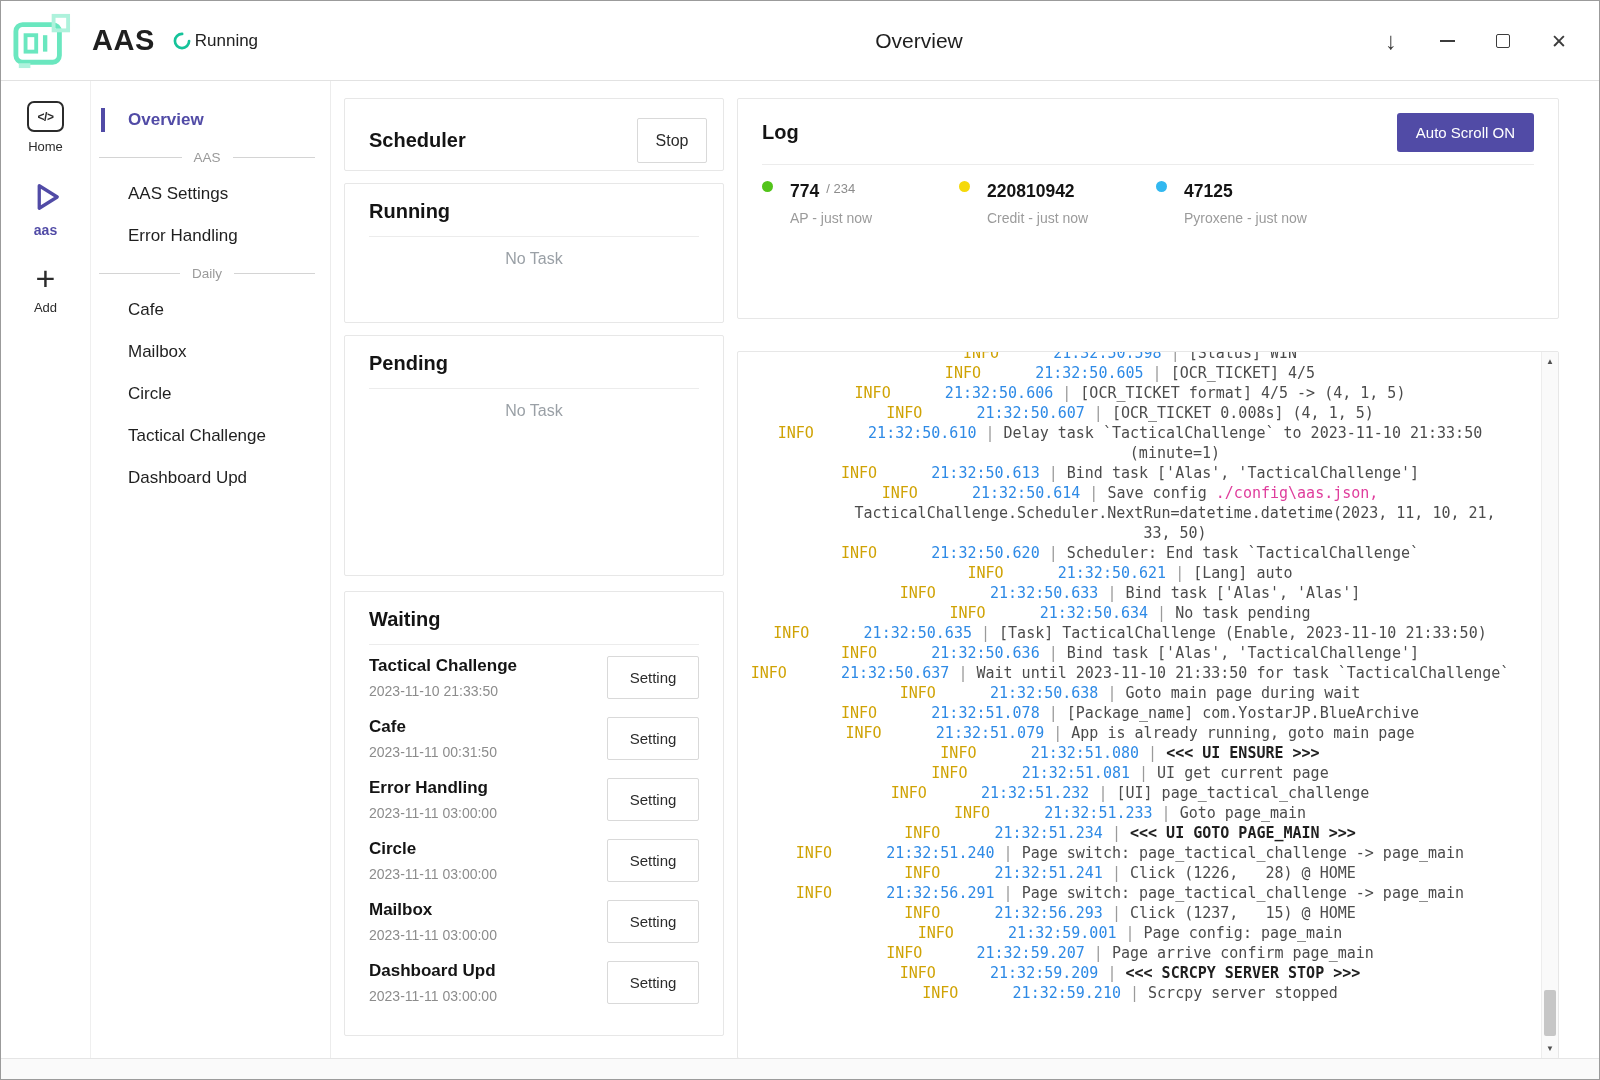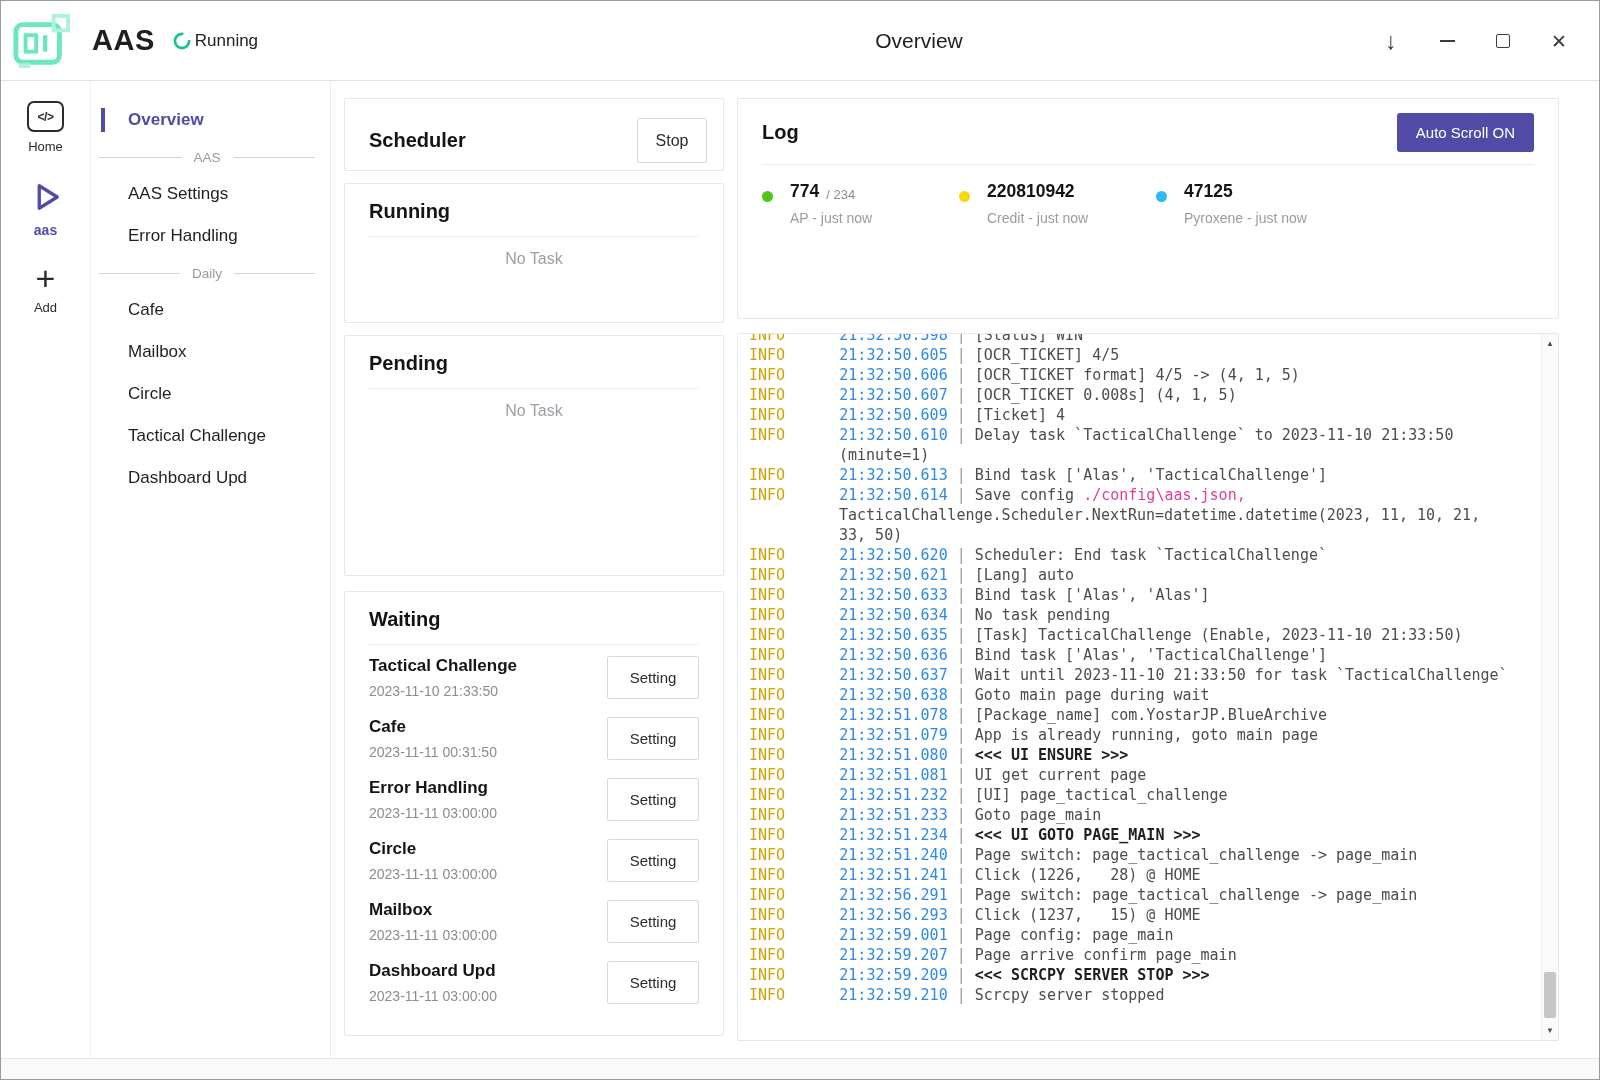--- a/index.html
+++ b/index.html
@@ -72,39 +72,39 @@
   .card-header { margin:0 24px; padding:16px 0 13px; border-bottom:1px solid #ececec; }
   .card-empty { text-align:center; color:#9aa0a6; font-size:16px; padding-top:13px; }
 
   .waiting-body { padding:11px 24px 0; }
   .task-row { display:flex; align-items:center; justify-content:space-between; margin-bottom:18px; }
   .task-name { font-size:17px; font-weight:bold; color:#141414; margin-bottom:7px; }
   .task-time { font-size:14px; color:#8c8c8c; }
   .setting-btn { width:92px; height:43px; font-size:15px; }
 
   
-  .log-card { height:221px; margin-bottom:14px; padding:0 24px; }
+  .log-card { height:221px; margin-bottom:32px; padding:0 24px; }
   .log-card-header { display:flex; align-items:center; justify-content:space-between;
                      padding:14px 0 12px; border-bottom:1px solid #ececec; }
   .autoscroll-btn { background:var(--accent); color:#fff; border:none; border-radius:3px;
                     font-size:15px; padding:11px 19px; font-family:inherit; cursor:pointer; }
   .log-stats { display:flex; margin-top:16px; }
   .stat { width:197px; }
-  .stat-top { display:flex; align-items:flex-end; }
+  .stat-top { display:flex; align-items:flex-start; }
   .stat-dot { width:11px; height:11px; border-radius:50%; flex:none; }
   .stat-value { font-size:17.5px; font-weight:bold; color:#141414; margin-left:17px; }
   .stat-suffix { font-size:13px; color:#8c8c8c; margin-left:7px; }
   .stat-label { font-size:14px; color:#9b9b9b; margin-left:28px; margin-top:8px; }
 
   
   .log-view { position:relative; height:708px; border:1px solid #e7e7e7; border-radius:2px; overflow:hidden; background:#fff; }
   .log-content { margin:-9px 17px 0 0; padding:0 30px 10px 11px;
                  font-family:"DejaVu Sans Mono","Liberation Mono",monospace;
                  font-size:15px; line-height:20px; color:#4c4c4c; }
-  .log-line { white-space:pre-wrap; overflow-wrap:break-word; padding-left:90px; text-indent:-90px; }
+  .log-line { white-space:pre-wrap; overflow-wrap:break-word; padding-left:90px; text-indent:-90px;text-align:center; }
   .lg-lvl  { color:var(--log-level); }
   .lg-time { color:var(--log-time); }
   .lg-pipe { color:#9a9a9a; }
   .lg-msg  { color:#4c4c4c; }
   .lg-link { color:var(--log-link); }
   .log-line.bold .lg-msg { font-weight:bold; color:#1f1f1f;margin-top:18px; }
 
   .v-scrollbar { position:absolute; top:0; right:0; bottom:0; width:17px; background:#fafafa; border-left:1px solid #ededed; }
   .v-scroll-arrow { position:absolute; left:0; width:100%; height:17px; display:flex; align-items:center;
                     justify-content:center; font-size:8px; color:#505050; cursor:pointer; }
@@ -302,21 +302,20 @@
               </div>
             </div>
         </div>
 
         <div class="log-view">
           <div class="log-content">
               <div class="log-line"><span class="lg-lvl">INFO      </span><span class="lg-time">21:32:50.598</span><span class="lg-pipe"> | </span><span class="lg-msg">[Status] WIN</span></div>
               <div class="log-line"><span class="lg-lvl">INFO      </span><span class="lg-time">21:32:50.605</span><span class="lg-pipe"> | </span><span class="lg-msg">[OCR_TICKET] 4/5</span></div>
               <div class="log-line"><span class="lg-lvl">INFO      </span><span class="lg-time">21:32:50.606</span><span class="lg-pipe"> | </span><span class="lg-msg">[OCR_TICKET format] 4/5 -&gt; (4, 1, 5)</span></div>
               <div class="log-line"><span class="lg-lvl">INFO      </span><span class="lg-time">21:32:50.607</span><span class="lg-pipe"> | </span><span class="lg-msg">[OCR_TICKET 0.008s] (4, 1, 5)</span></div>
-              <div class="log-line"><span class="lg-lvl">INFO      </span><span class="lg-time">21:32:50.609</span><span class="lg-pipe"> | </span><span class="lg-msg">[Ticket] 4</span></div>
               <div class="log-line"><span class="lg-lvl">INFO      </span><span class="lg-time">21:32:50.610</span><span class="lg-pipe"> | </span><span class="lg-msg">Delay task `TacticalChallenge` to 2023-11-10 21:33:50 (minute=1)</span></div>
               <div class="log-line"><span class="lg-lvl">INFO      </span><span class="lg-time">21:32:50.613</span><span class="lg-pipe"> | </span><span class="lg-msg">Bind task ['Alas', 'TacticalChallenge']</span></div>
               <div class="log-line"><span class="lg-lvl">INFO      </span><span class="lg-time">21:32:50.614</span><span class="lg-pipe"> | </span><span class="lg-msg">Save config </span><span class="lg-msg lg-link">./config\aas.json,</span><span class="lg-msg"> TacticalChallenge.Scheduler.NextRun=datetime.datetime(2023, 11, 10, 21, 33, 50)</span></div>
               <div class="log-line"><span class="lg-lvl">INFO      </span><span class="lg-time">21:32:50.620</span><span class="lg-pipe"> | </span><span class="lg-msg">Scheduler: End task `TacticalChallenge`</span></div>
               <div class="log-line"><span class="lg-lvl">INFO      </span><span class="lg-time">21:32:50.621</span><span class="lg-pipe"> | </span><span class="lg-msg">[Lang] auto</span></div>
               <div class="log-line"><span class="lg-lvl">INFO      </span><span class="lg-time">21:32:50.633</span><span class="lg-pipe"> | </span><span class="lg-msg">Bind task ['Alas', 'Alas']</span></div>
               <div class="log-line"><span class="lg-lvl">INFO      </span><span class="lg-time">21:32:50.634</span><span class="lg-pipe"> | </span><span class="lg-msg">No task pending</span></div>
               <div class="log-line"><span class="lg-lvl">INFO      </span><span class="lg-time">21:32:50.635</span><span class="lg-pipe"> | </span><span class="lg-msg">[Task] TacticalChallenge (Enable, 2023-11-10 21:33:50)</span></div>
               <div class="log-line"><span class="lg-lvl">INFO      </span><span class="lg-time">21:32:50.636</span><span class="lg-pipe"> | </span><span class="lg-msg">Bind task ['Alas', 'TacticalChallenge']</span></div>
               <div class="log-line"><span class="lg-lvl">INFO      </span><span class="lg-time">21:32:50.637</span><span class="lg-pipe"> | </span><span class="lg-msg">Wait until 2023-11-10 21:33:50 for task `TacticalChallenge`</span></div>

